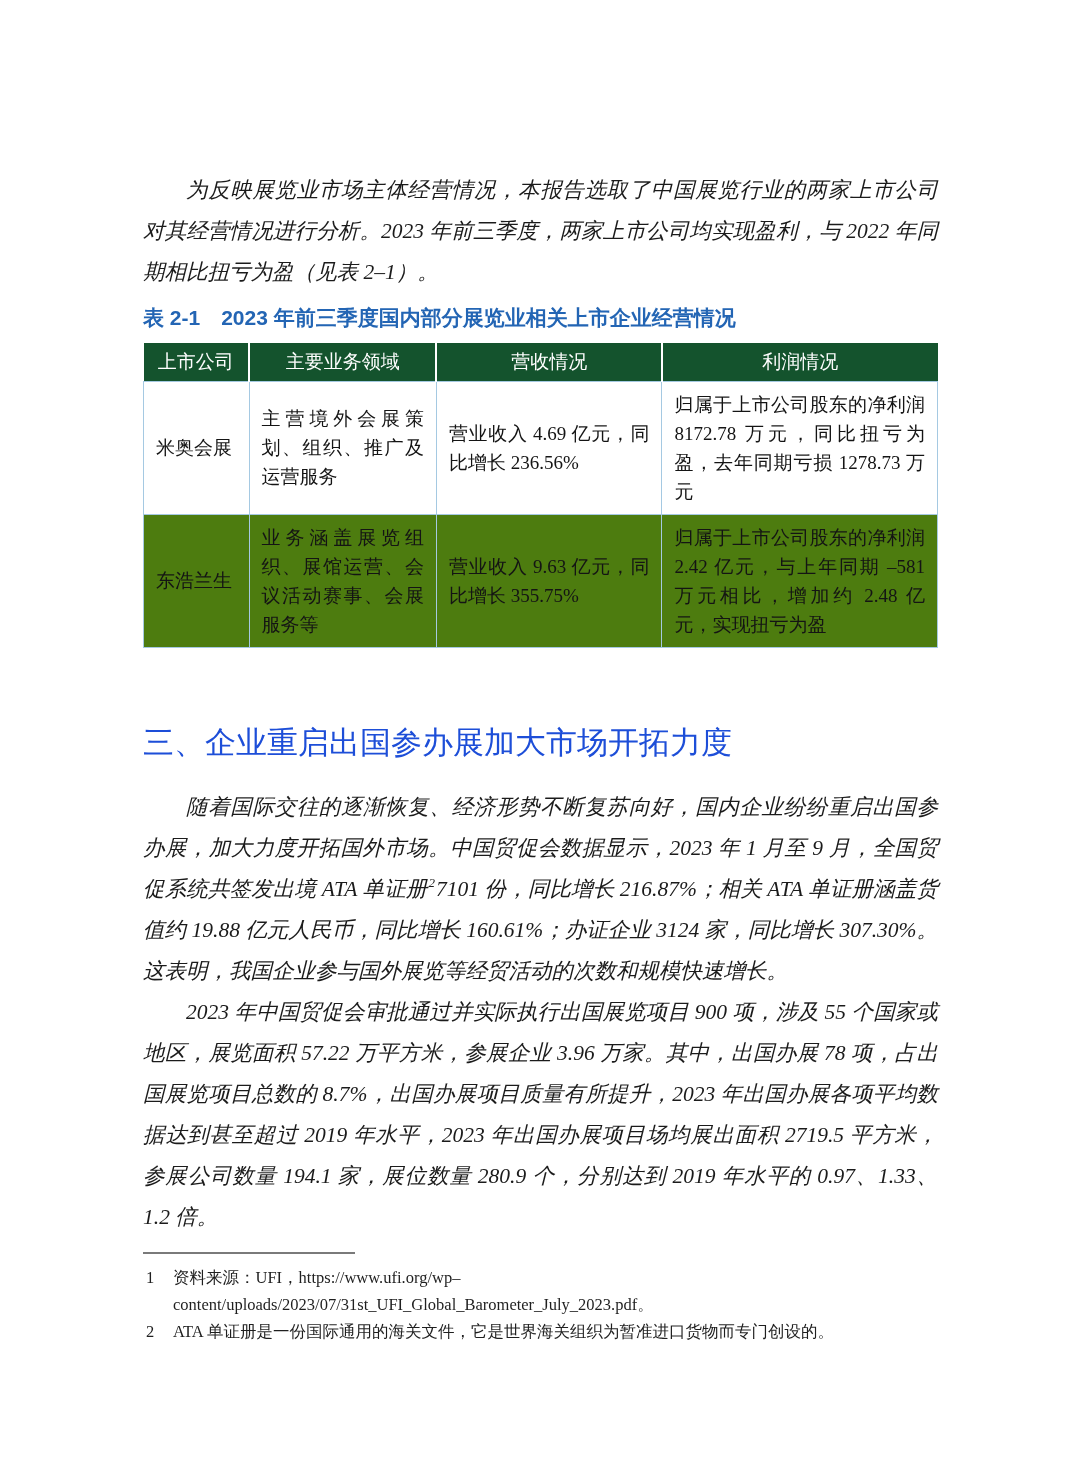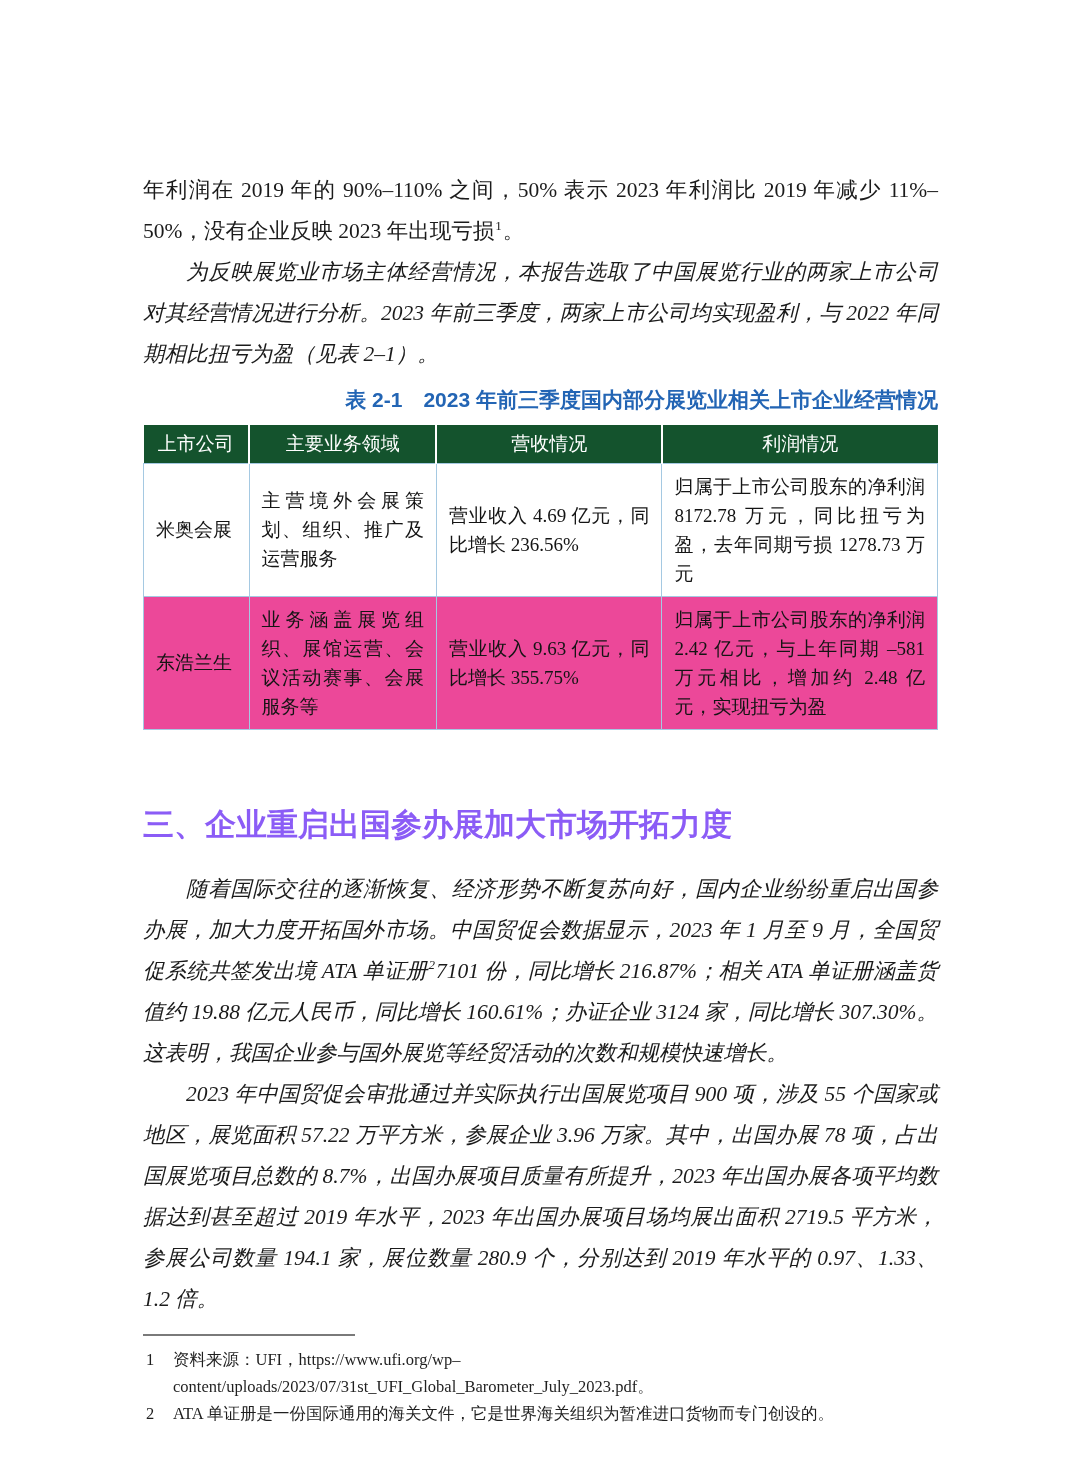--- a/index.html
+++ b/index.html
@@ -77,21 +77,21 @@
   }
 
   
   .table-block { margin-top: 10px; }
   .table-title {
     font-family: "Liberation Sans", "DejaVu Sans", sans-serif;
     font-weight: bold;
     font-size: 21px;
     line-height: 30px;
     color: #2365b4;
-    text-align: right;
+    text-align: left;
     margin-bottom: 10px;
   }
   table.biz-table {
     width: 100%;
     border-collapse: collapse;
     table-layout: fixed;
   }
   table.biz-table col.c1 { width: 13.3%; }
   table.biz-table col.c2 { width: 23.6%; }
   table.biz-table col.c3 { width: 28.4%; }
@@ -111,38 +111,38 @@
   table.biz-table td {
     border: 1px solid #a5c9e2;
     font-size: 19px;
     line-height: 29px;
     vertical-align: middle;
     padding: 8px 12px;
     text-align: justify;
     color: #141414;
   }
   tr.row-1 td { height: 92px; background: #ffffff; }
-  tr.row-2 td { height: 112px; background: #ec4899; }
+  tr.row-2 td { height: 112px; background: #4d7c0f; }
   td.company-cell { text-align: left; padding-left: 13px; }
   .table-source {
     margin-top: 10px;
     padding-left: 32px;
     font-size: 16.5px;
     line-height: 26px;
     color: #2f2f2f;
   }
 
   
   .section-heading {
     margin-top: 74px;
     font-family: "Liberation Sans", "DejaVu Sans", sans-serif;
-    font-weight: bold;
+    font-weight: normal;
     font-size: 31px;
     line-height: 42px;
-    color: #8b5cf6;
+    color: #1d4ed8;
   }
   .after-heading { margin-top: 23px; }
 
   
   .footnotes { margin-top: 14px; }
   .footnote-divider {
     width: 212px;
     height: 2px;
     background: #7a7a7a;
     margin-bottom: 10px;
@@ -164,21 +164,20 @@
 
 <div class="page">
 
   <div class="page-number">011</div>
   <div class="page-number-tick"></div>
   <div class="chapter-vertical">第二章　2023 年中国展览业总体特点</div>
   <div class="side-bar"></div>
 
   <div class="content">
 
-    <p class="body-p"><span>年利润在 2019 年的 90%–110% 之间，50% 表示 2023 年利润比 2019 年减少 11%–50%，没有企业反映 2023 年出现亏损</span><sup class="fn-ref">1</sup><span>。</span></p>
 
     <p class="body-p indent">为反映展览业市场主体经营情况，本报告选取了中国展览行业的两家上市公司对其经营情况进行分析。2023 年前三季度，两家上市公司均实现盈利，与 2022 年同期相比扭亏为盈（见表 2–1）。</p>
 
     <div class="table-block">
       <div class="table-title">表 2-1　2023 年前三季度国内部分展览业相关上市企业经营情况</div>
       <table class="biz-table">
         <colgroup>
             <col class="c1">
             <col class="c2">
             <col class="c3">

